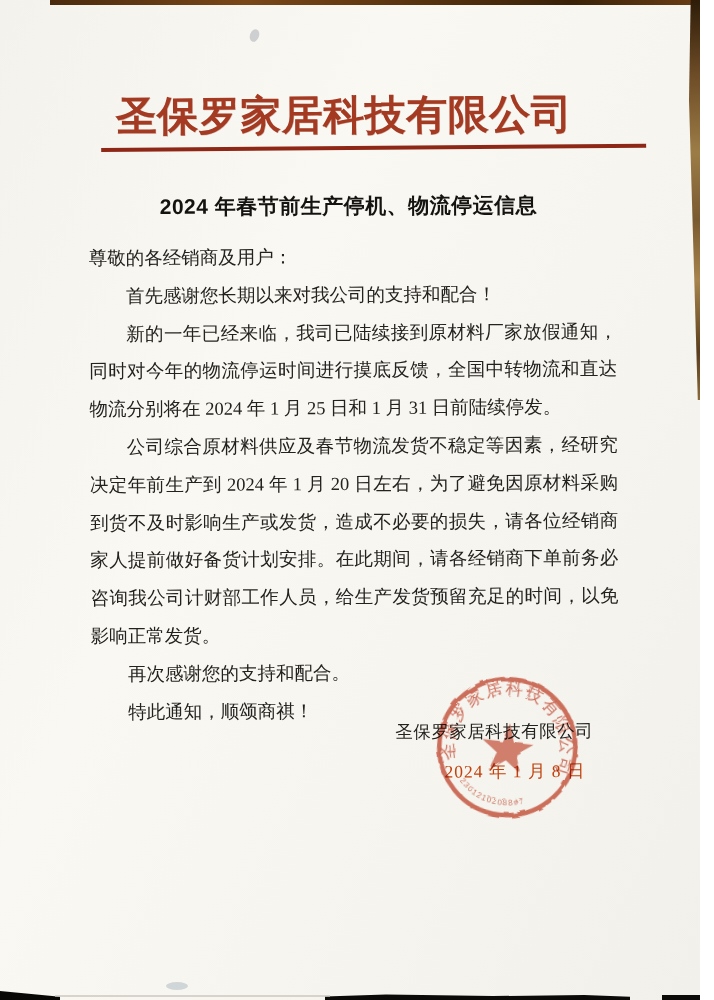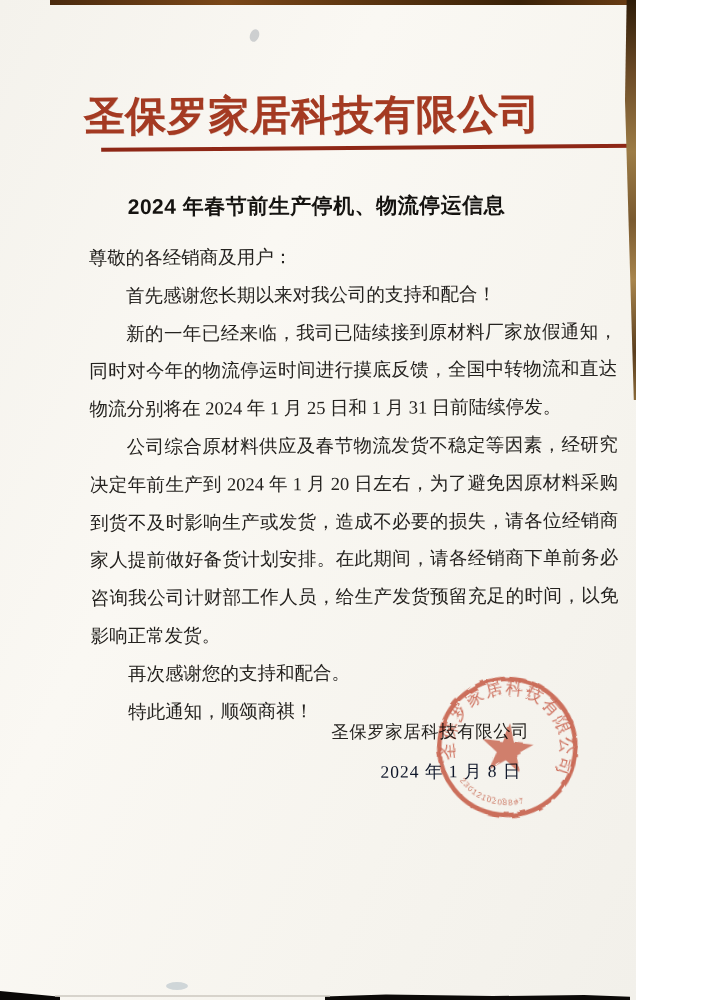--- a/index.html
+++ b/index.html
@@ -1,17 +1,17 @@
 <!DOCTYPE html>
 <html><head>
 <meta charset="utf-8">
 <style>
   html,body { margin:0; padding:0; }
   .scan {
-    position:relative; width:636px; height:1000px;
+    position:relative; width:700px; height:1000px;
     background:#ffffff; overflow:hidden;
     font-family:"Liberation Serif", serif;
   }
   .paper {
     position:absolute; inset:0;
     background:linear-gradient(115deg,#f4f2ec 0%,#faf8f3 35%,#f6f4ee 70%,#f2f0ea 100%);
   }
   .content {
     position:absolute; inset:0;
     transform:rotate(-0.3deg);
@@ -43,21 +43,21 @@
     color:#24221f;
   }
   .body-text p { margin:0; }
   .body-text p.indent { text-indent:2em; }
   .sig-company {
     position:absolute; top:720px; right:108px;
     font-size:17.5px; color:#24221f; letter-spacing:0.5px;
   }
   .sig-date {
     position:absolute; top:760px; right:116px;
-    font-size:17.5px; color:#0f172a; letter-spacing:1px;
+    font-size:17.5px; color:#c2410c; letter-spacing:1px;
   }
   .seal {
     position:absolute; left:426px; top:668px; width:160px; height:160px;
     mix-blend-mode:multiply; opacity:0.92;
   }
   
   .edge-top {
     position:absolute; top:0; left:50px; right:0; height:5px;
     background:linear-gradient(90deg,#4a2a0e,#7a4718 30%,#5a3410 55%,#3a2208 80%,#6b3d14);
   }

